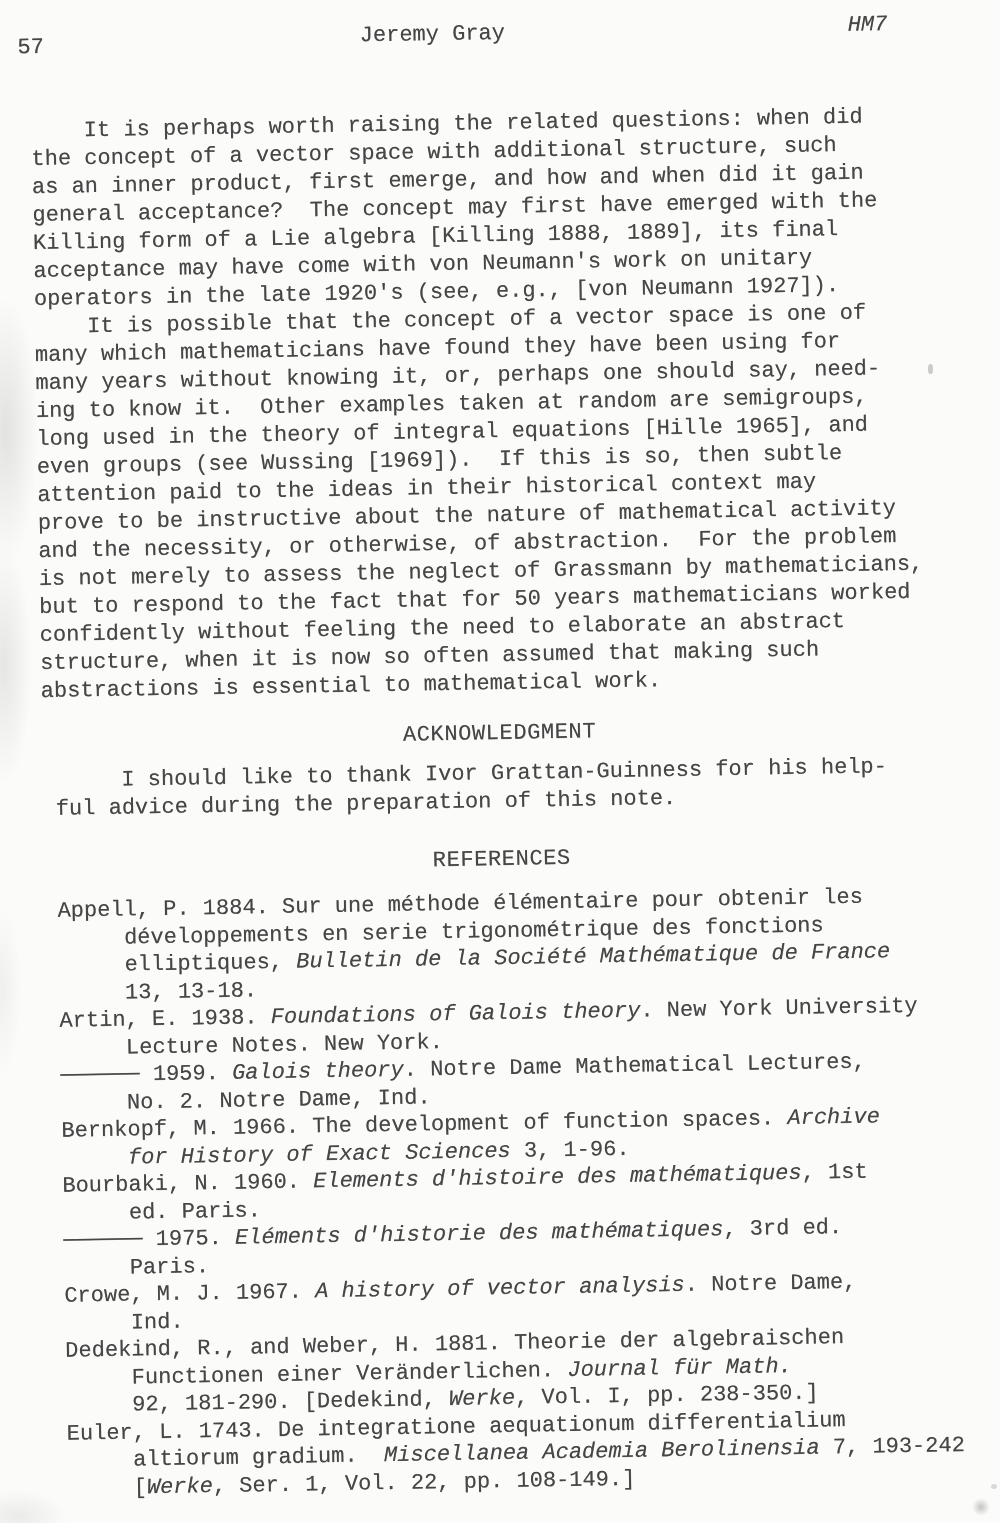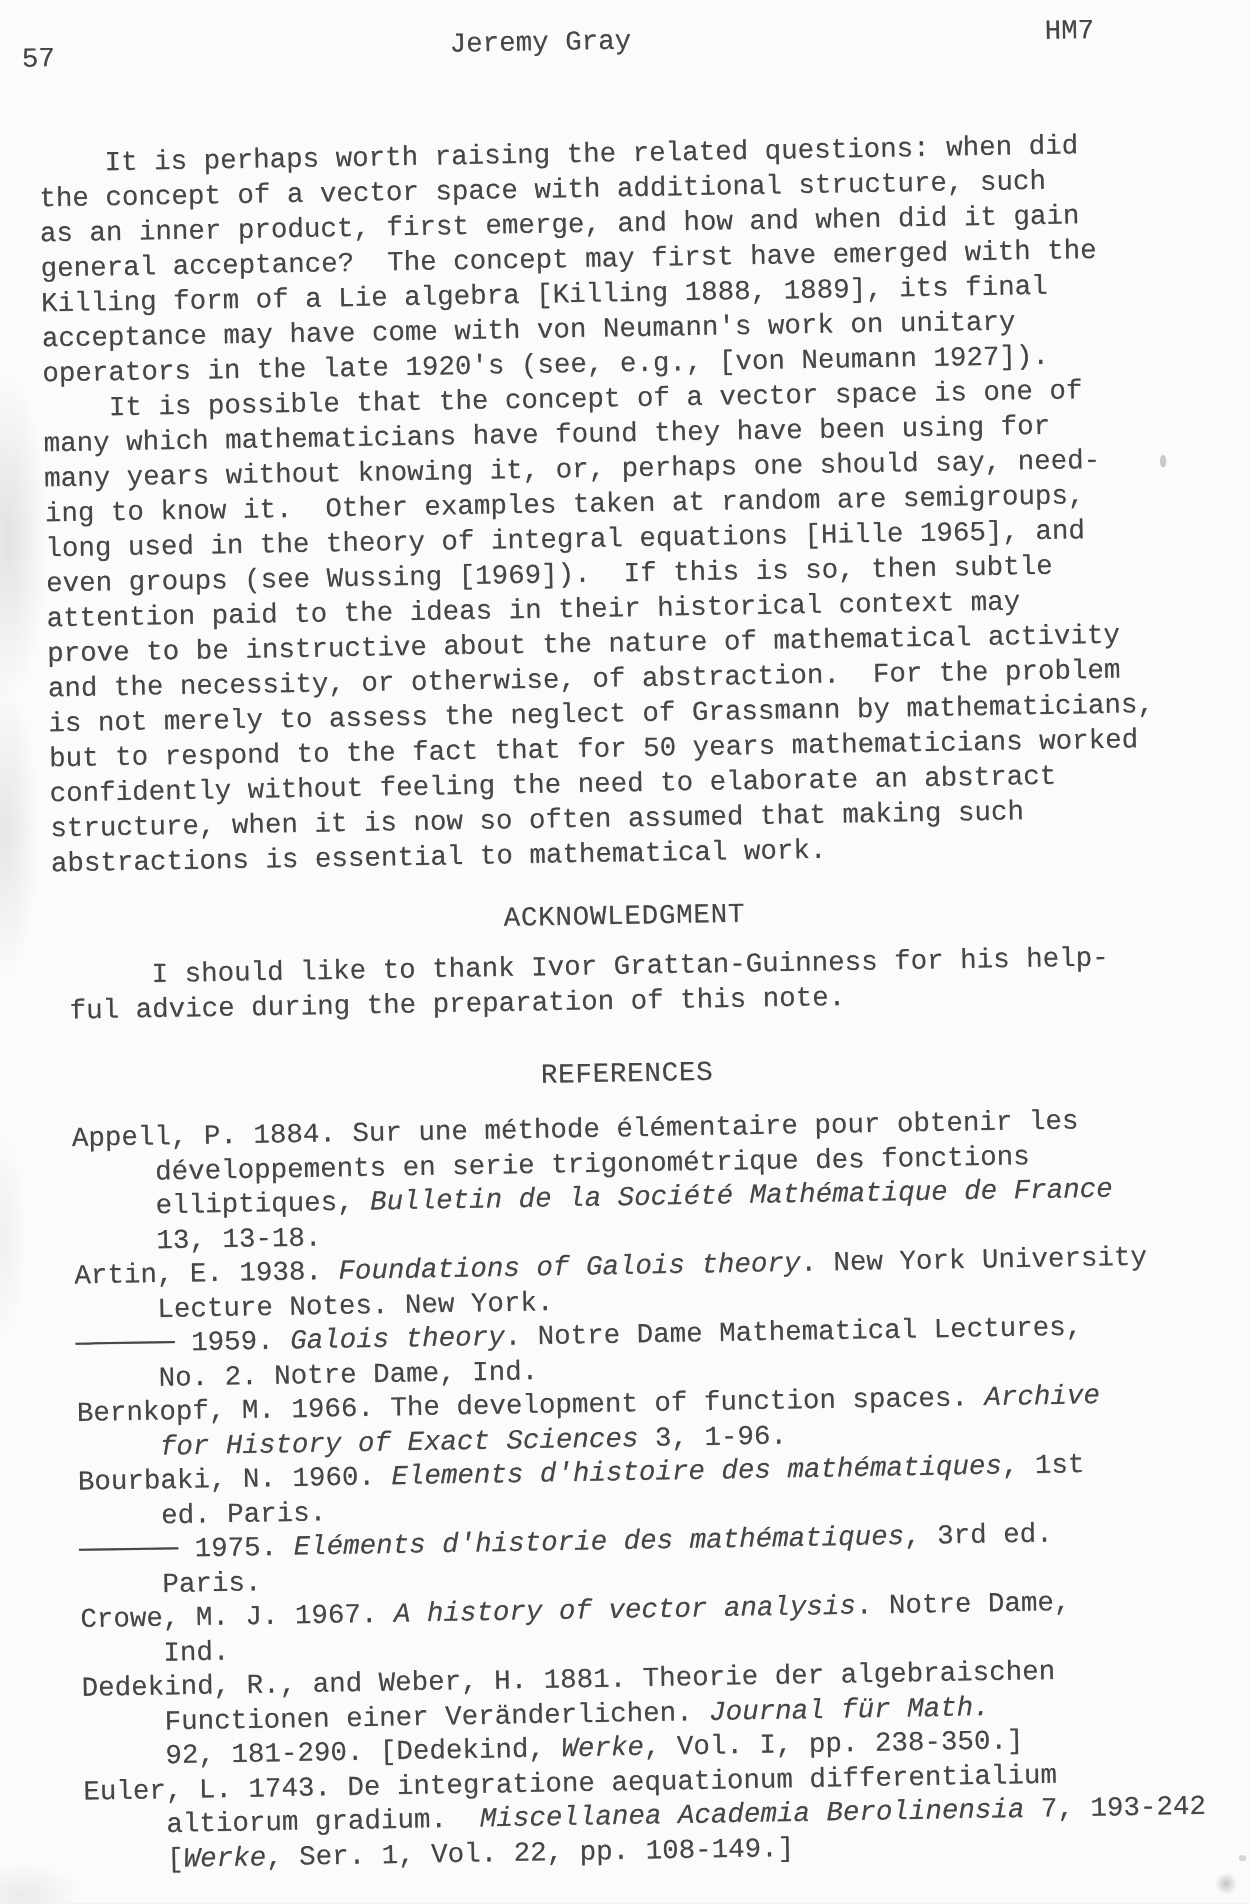--- a/index.html
+++ b/index.html
@@ -19,21 +19,21 @@
   }
   .sheet {
     position:absolute; inset:0;
     transform:rotate(-1deg);
     transform-origin:500px 760px;
     text-shadow:0.2px 0.2px 0.45px rgba(70,70,70,0.5);
   }
   .hdr { position:relative; height:28px; margin-top:20px; font-size:22px; line-height:28px; }
   .pgnum  { position:absolute; left:30px; top:6px; }
   .author { position:absolute; left:0; width:890px; text-align:center; }
-  .jcode  { position:absolute; right:112px; top:-2px; }
+  .jcode  { position:absolute; right:100px; top:-2px;font-style:italic; }
 
   .body-text { margin:62px 0 0 42px; font-size:22px; line-height:28px; }
   .tl { white-space:pre; }
   .it { font-style:italic; }
 
   .sec-h {
     font-size:22px; font-weight:normal; letter-spacing:0.6px;
     text-align:center; line-height:28px; margin:0;
   }
   .ack-h { margin-top:22px; }

